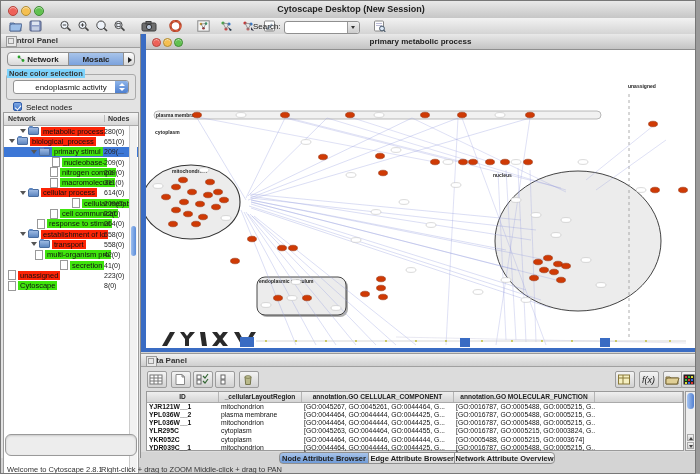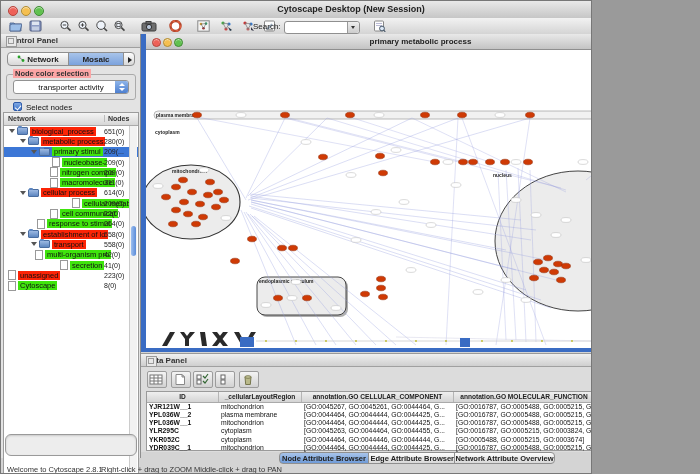--- a/index.html
+++ b/index.html
@@ -1,16 +1,16 @@
 <!DOCTYPE html>
 <html><head>
 <meta charset="utf-8">
 <style>
   html,body{margin:0;padding:0;background:#9a9a9a;}
-  #app{position:relative;width:592px;height:474px;background:#d4d4d4;
+  #app{position:relative;width:696px;height:474px;background:#d4d4d4;
        font-family:"Liberation Sans",sans-serif;overflow:hidden;
        border:1px solid #777;box-sizing:border-box;}
   
   .titlebar{position:absolute;left:0;top:0;width:700px;height:17px;
     background:linear-gradient(#e9e9e9,#c6c6c6);border-bottom:1px solid #8e8e8e;}
   .tl{position:absolute;top:5px;width:8px;height:8px;border-radius:50%;box-shadow:inset 0 1px 1px rgba(255,255,255,.6);}
   .tl.r{left:7px;background:#ee6158;border:1px solid #b5443c;}
   .tl.y{left:20px;background:#f5bf4f;border:1px solid #b08c32;}
   .tl.g{left:33px;background:#61c14f;border:1px solid #3f8c34;}
   .wtitle{position:absolute;left:0;right:0;top:3px;text-align:center;font-size:9px;font-weight:bold;color:#222;}
@@ -35,21 +35,21 @@
   .cptabs{position:absolute;left:6px;top:18px;width:130px;height:15px;}
   .cptab{position:absolute;top:0;height:14px;border:1px solid #8f8f8f;background:linear-gradient(#fdfdfd,#d8d8d8);
     font-size:8px;font-weight:bold;color:#222;text-align:center;line-height:14px;box-sizing:border-box;}
   .cptab.first{left:0;width:62px;border-radius:4px 0 0 4px;}
   .cptab.sel{left:61px;width:56px;background:linear-gradient(#a8c4ea,#7ba2dd);}
   .cptab.arrow{left:116px;width:12px;border-radius:0 4px 4px 0;}
   .rtri{width:0;height:0;border-top:3px solid transparent;border-bottom:3px solid transparent;
     border-left:4px solid #222;position:absolute;left:4px;top:4px;}
   .netglyph{display:inline-block;width:8px;height:8px;vertical-align:-1px;margin-right:2px;}
   .groupbox{position:absolute;left:5px;top:40px;width:130px;height:26px;border:1px solid #aaa;border-radius:3px;box-sizing:border-box;}
-  .grouplbl{position:absolute;left:12px;top:35px;font-size:7.5px;font-weight:bold;color:#333;background:#fca5a5;padding:0 2px;text-align:center;}
+  .grouplbl{position:absolute;left:6px;top:35px;font-size:7.5px;font-weight:bold;color:#333;background:#7dd3fc;padding:0 2px;text-align:center;}
   .combo{position:absolute;left:12px;top:46px;width:116px;height:14px;background:#fff;border:1px solid #929292;
     border-radius:3px;font-size:8px;line-height:13px;text-align:center;color:#111;box-sizing:border-box;}
   .combostep{position:absolute;right:0;top:0;width:13px;height:12px;background:linear-gradient(#8fb5ea,#4d7fd0);
     border-radius:0 2px 2px 0;}
   .combostep:before{content:"";position:absolute;left:3.5px;top:2px;width:0;height:0;
     border-left:3px solid transparent;border-right:3px solid transparent;border-bottom:3.5px solid #fff;}
   .combostep:after{content:"";position:absolute;left:3.5px;bottom:2px;width:0;height:0;
     border-left:3px solid transparent;border-right:3px solid transparent;border-top:3.5px solid #fff;}
   .checkrow{position:absolute;left:12px;top:68px;height:11px;font-size:8px;color:#111;}
   .checkbox{position:absolute;left:0;top:0;width:9px;height:9px;border-radius:2px;
@@ -227,45 +227,45 @@
       <div class="cptab sel">
         <span>Mosaic</span>
       </div>
       <div class="cptab arrow">
           <span class="rtri"></span>
         </div>
     </div>
     <div class="groupbox"></div>
     <span class="grouplbl">Node color selection</span>
     <div class="combo">
-      <span>transporter activity</span>
+      <span>endoplasmic activity</span>
       <span class="combostep"></span>
     </div>
     <div class="checkrow">
       <span class="checkbox"></span>
       <span class="checklbl">Select nodes</span>
     </div>
 
     <div class="tree">
       <div class="treehead">
         <span class="c1">Network</span>
         <span class="c2">Nodes</span>
       </div>
 
+      <div class="trow" style="padding-left:16px">
+          <span class="tri"></span>
+          <span class="fold"></span>
+          <span class="chip" data-color="red">metabolic process</span>
+          <span class="cnt">280(0)</span>
+        </div>
       <div class="trow" style="padding-left:5px">
           <span class="tri"></span>
           <span class="fold"></span>
           <span class="chip" data-color="red">biological_process</span>
           <span class="cnt">651(0)</span>
-        </div>
-      <div class="trow" style="padding-left:16px">
-          <span class="tri"></span>
-          <span class="fold"></span>
-          <span class="chip" data-color="red">metabolic process</span>
-          <span class="cnt">280(0)</span>
         </div>
       <div class="trow selrow" style="padding-left:27px">
           <span class="tri"></span>
           <span class="fold"></span>
           <span class="chip" data-color="green">primary stimul</span>
           <span class="cnt">209(...</span>
         </div>
       <div class="trow" style="padding-left:48px">
           <span class="docic"></span>
           <span class="chip" data-color="green">nucleobase-</span>

